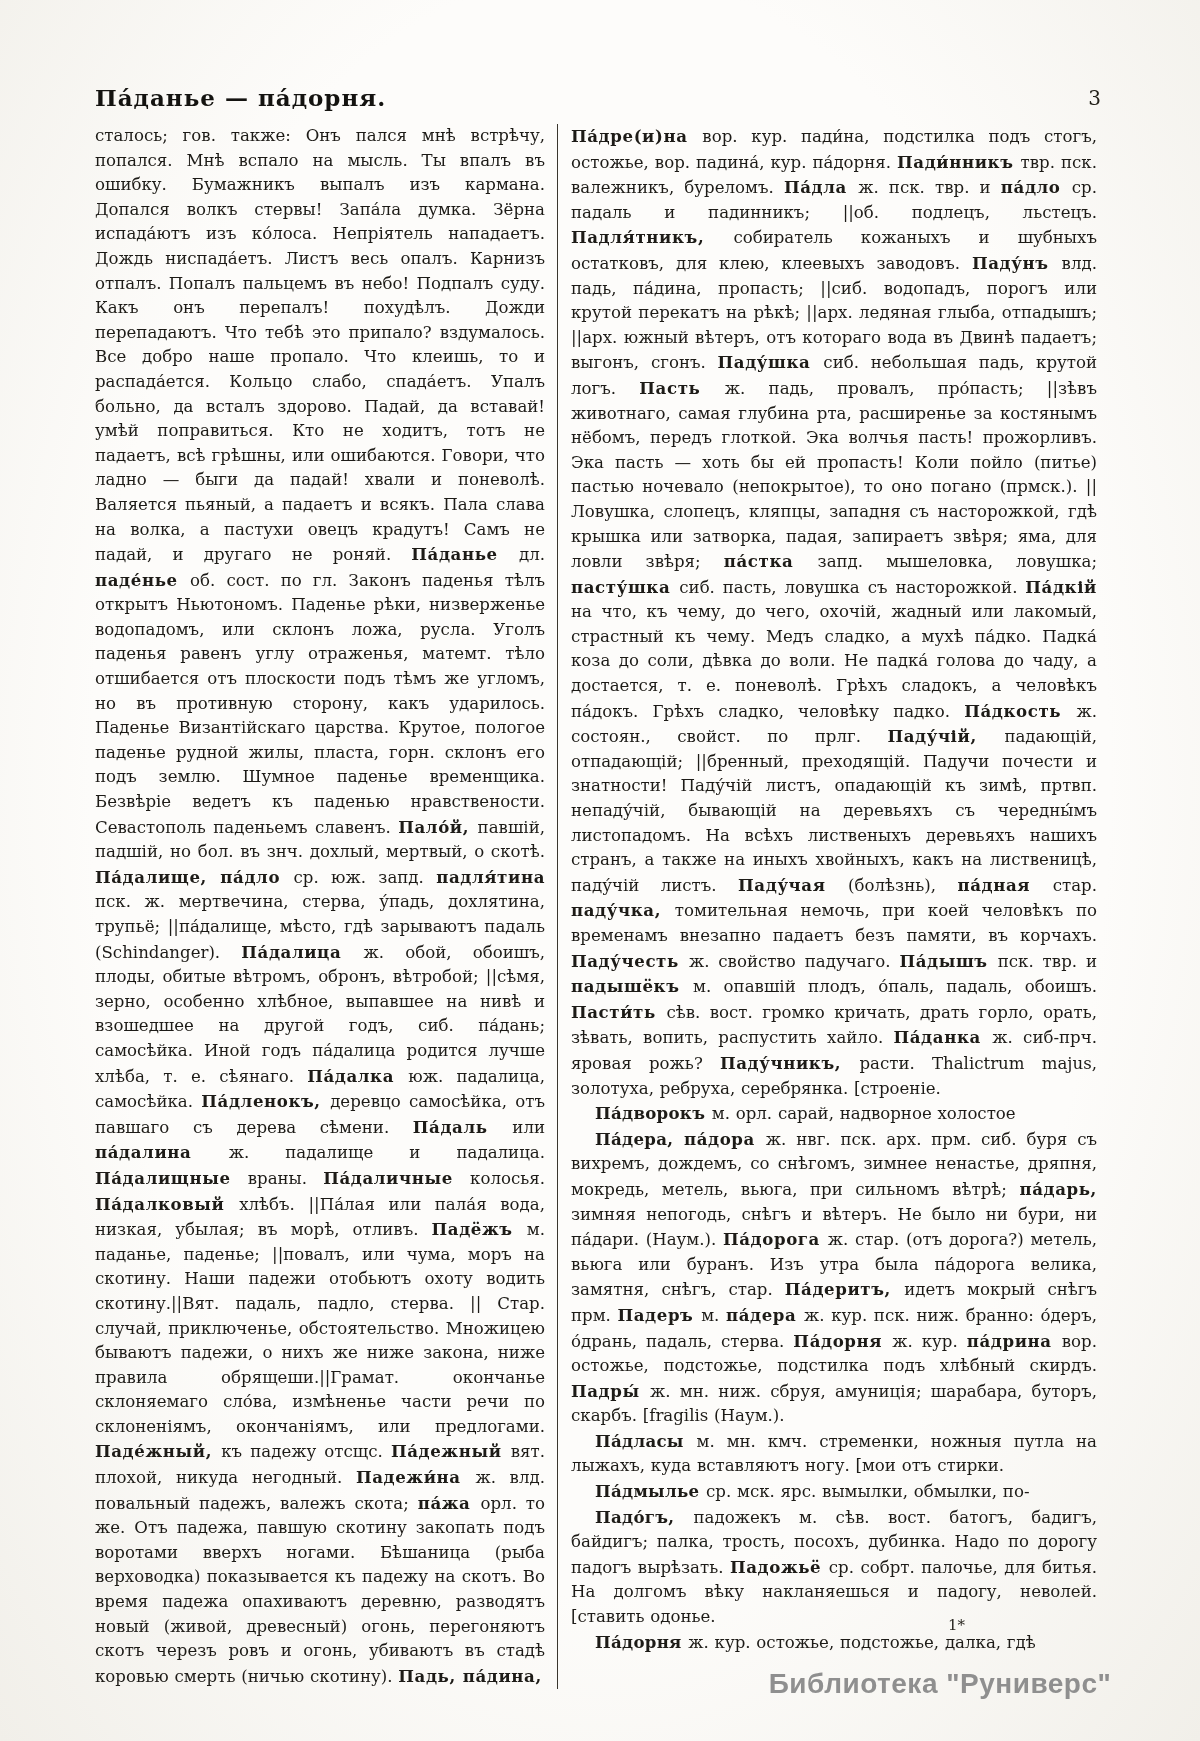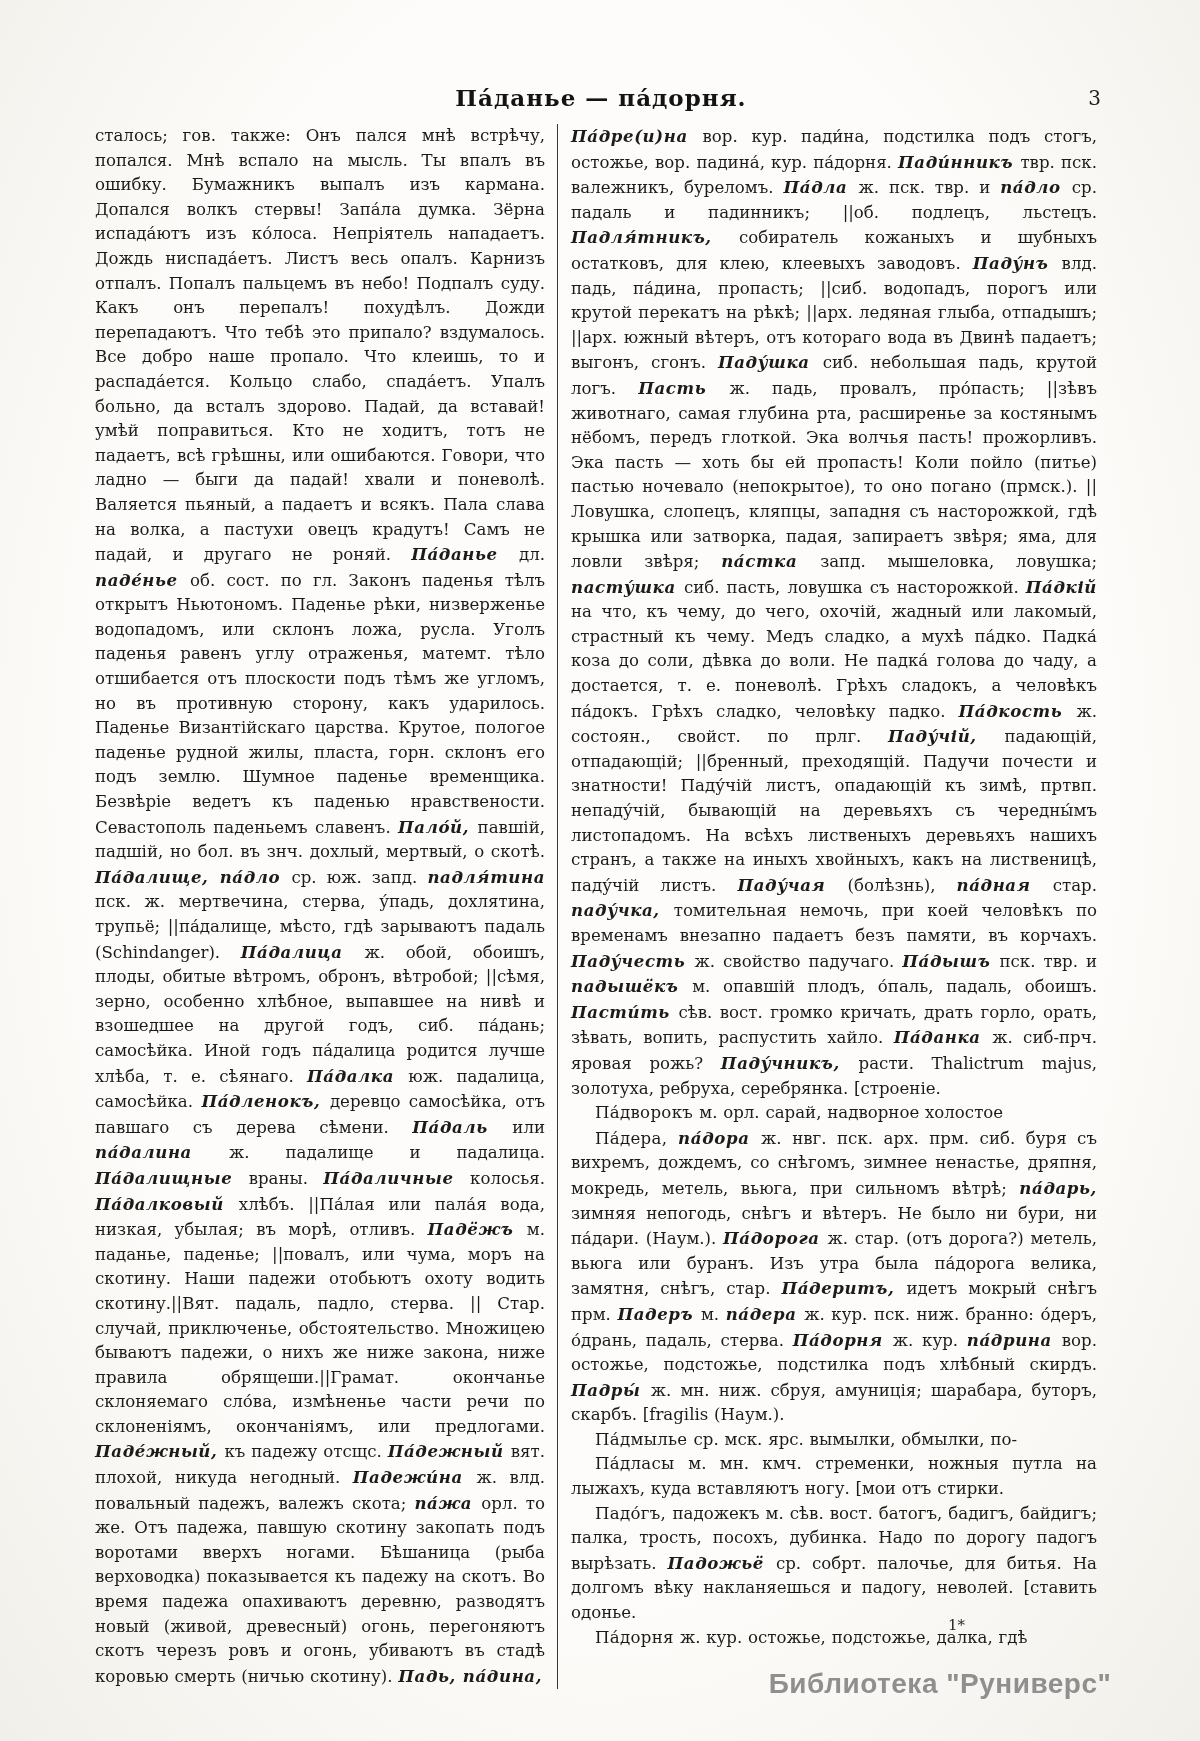--- a/index.html
+++ b/index.html
@@ -7,42 +7,42 @@
     width:1200px;height:1741px;position:relative;overflow:hidden;
     background:#fbfaf7;
     background-image:radial-gradient(ellipse at 50% 45%, #fdfcfa 60%, #f1efe9 100%);
     font-family:"DejaVu Serif", serif;
     color:#1d1b17;
   }
   .page-header{
     position:absolute;top:84px;left:95px;width:1012px;height:30px;
   }
   .header-title{
-    position:absolute;left:0;right:0;text-align:center;
+    position:absolute;left:0;right:0;
     font-weight:bold;font-size:23px;letter-spacing:1px;color:#141310;
   }
   .page-number{
     position:absolute;right:6px;top:2px;font-size:20px;color:#232019;
   }
   .columns{
     position:absolute;top:124px;left:95px;width:1014px;display:flex;
   }
   .col{box-sizing:border-box;}
   .col-left{width:462px;padding-right:12px;}
   .col-divider{width:1px;background:#3a362e;align-self:stretch;}
   .col-right{width:539px;padding-left:13px;}
   .para{
     text-align:justify;font-size:16.6px;line-height:24.6px;
     word-spacing:0.5px;
   }
   .para.indent{text-indent:24px;}
   .run-n{}
   .run-i{}
-  .run-b{font-weight:bold;font-style:italic;letter-spacing:0.6px;}
-  .run-h{font-weight:normal;letter-spacing:0.3px;}
+  .run-b{font-weight:bold;letter-spacing:0.6px;}
+  .run-h{font-weight:bold;letter-spacing:0.3px;}
   .signature-mark{
     position:absolute;top:1616px;left:948px;font-size:15px;color:#2a2721;
   }
   .watermark{
     position:absolute;top:1668px;left:700px;width:480px;text-align:center;
     font-family:"Liberation Sans", sans-serif;font-weight:bold;font-size:28px;
     color:#8f8f8f;letter-spacing:0.5px;
   }
 </style>
 </head>
@@ -55,22 +55,22 @@
 
 <div class="columns">
   <div class="col col-left" id="col-left">
       <div class="para"><span class="run-n">сталось; гов. также: </span><span class="run-i">Онъ пался мнѣ встрѣчу, </span><span class="run-n">попался. </span><span class="run-i">Мнѣ вспало на мысль. Ты впалъ въ ошибку. Бумажникъ выпалъ изъ кармана. Допался волкъ стервы! Запа́ла думка. Зёрна испада́ютъ изъ ко́лоса. Непріятель нападаетъ. Дождь ниспада́етъ. Листъ весь опалъ. Карнизъ отпалъ. Попалъ пальцемъ въ небо! Подпалъ суду. Какъ онъ перепалъ! </span><span class="run-n">похудѣлъ. </span><span class="run-i">Дожди перепадаютъ. Что тебѣ это припало? </span><span class="run-n">вздумалось. </span><span class="run-i">Все добро наше пропало. Что клеишь, то и распада́ется. Кольцо слабо, спада́етъ. Упалъ больно, да всталъ здорово. Падай, да вставай! </span><span class="run-n">умѣй поправиться. </span><span class="run-i">Кто не ходитъ, тотъ не падаетъ, </span><span class="run-n">всѣ грѣшны, или ошибаются. </span><span class="run-i">Говори, что ладно — быги да падай! </span><span class="run-n">хвали и поневолѣ. </span><span class="run-i">Валяется пьяный, а падаетъ и всякъ. Пала слава на волка, а пастухи овецъ крадутъ! Самъ не падай, и другаго не роняй. </span><span class="run-b">Па́данье </span><span class="run-n">дл. </span><span class="run-b">паде́нье </span><span class="run-n">об. сост. по гл. </span><span class="run-i">Законъ паденья тѣлъ открытъ Ньютономъ. Паденье рѣки, </span><span class="run-n">низверженье водопадомъ, или склонъ ложа, русла. </span><span class="run-i">Уголъ паденья равенъ углу отраженья, </span><span class="run-n">матемт. тѣло отшибается отъ плоскости подъ тѣмъ же угломъ, но въ противную сторону, какъ ударилось. </span><span class="run-i">Паденье Византійскаго царства. Крутое, пологое паденье рудной жилы, пласта, </span><span class="run-n">горн. склонъ его подъ землю. </span><span class="run-i">Шумное паденье временщика. Безвѣріе ведетъ къ паденью нравствености. Севастополь паденьемъ славенъ. </span><span class="run-b">Пало́й, </span><span class="run-n">павшій, падшій, но бол. въ знч. дохлый, мертвый, о скотѣ. </span><span class="run-b">Па́далище, па́дло </span><span class="run-n">ср. юж. запд. </span><span class="run-b">падля́тина </span><span class="run-n">пск. ж. мертвечина, стерва, у́падь, дохлятина, трупьё; ||</span><span class="run-i">па́далище, </span><span class="run-n">мѣсто, гдѣ зарываютъ падаль (Schindanger). </span><span class="run-b">Па́далица </span><span class="run-n">ж. обой, обоишъ, плоды, обитые вѣтромъ, обронъ, вѣтробой; ||сѣмя, зерно, особенно хлѣбное, выпавшее на нивѣ и взошедшее на другой годъ, сиб. па́дань; самосѣйка. </span><span class="run-i">Иной годъ па́далица родится лучше хлѣба, </span><span class="run-n">т. е. сѣянаго. </span><span class="run-b">Па́далка </span><span class="run-n">юж. падалица, самосѣйка. </span><span class="run-b">Па́дленокъ, </span><span class="run-n">деревцо самосѣйка, отъ павшаго съ дерева сѣмени. </span><span class="run-b">Па́даль </span><span class="run-n">или </span><span class="run-b">па́далина </span><span class="run-n">ж. падалище и падалица. </span><span class="run-b">Па́далищные </span><span class="run-n">враны. </span><span class="run-b">Па́даличные </span><span class="run-n">колосья. </span><span class="run-b">Па́далковый </span><span class="run-i">хлѣбъ. </span><span class="run-n">||</span><span class="run-i">Па́лая </span><span class="run-n">или </span><span class="run-i">пала́я вода, </span><span class="run-n">низкая, убылая; въ морѣ, отливъ. </span><span class="run-b">Падёжъ </span><span class="run-n">м. паданье, паденье; ||повалъ, или чума, моръ на скотину. </span><span class="run-i">Наши падежи отобьютъ охоту водить скотину.</span><span class="run-n">||Вят. падаль, падло, стерва. || Стар. случай, приключенье, обстоятельство. </span><span class="run-i">Множицею бываютъ падежи, о нихъ же ниже закона, ниже правила обрящеши.</span><span class="run-n">||Грамат. окончанье склоняемаго сло́ва, измѣненье части речи по склоненіямъ, окончаніямъ, или предлогами. </span><span class="run-b">Паде́жный, </span><span class="run-n">къ падежу отсщс. </span><span class="run-b">Па́дежный </span><span class="run-n">вят. плохой, никуда негодный. </span><span class="run-b">Падежи́на </span><span class="run-n">ж. влд. повальный падежъ, валежъ скота; </span><span class="run-b">па́жа </span><span class="run-n">орл. то же. </span><span class="run-i">Отъ падежа, павшую скотину закопать подъ воротами вверхъ ногами. Бѣшаница </span><span class="run-n">(рыба верховодка) </span><span class="run-i">показывается къ падежу на скотъ. Во время падежа опахиваютъ деревню, разводятъ новый (живой, древесный) огонь, перегоняютъ скотъ черезъ ровъ и огонь, убиваютъ въ стадѣ коровью смерть (ничью скотину). </span><span class="run-b">Падь, па́дина, </span></div>
     </div>
   <div class="col-divider"></div>
   <div class="col col-right" id="col-right">
       <div class="para"><span class="run-b">Па́дре(и)на </span><span class="run-n">вор. кур. пади́на, подстилка подъ стогъ, остожье, вор. </span><span class="run-i">падина́, </span><span class="run-n">кур. </span><span class="run-i">па́дорня. </span><span class="run-b">Пади́нникъ </span><span class="run-n">твр. пск. валежникъ, буреломъ. </span><span class="run-b">Па́дла </span><span class="run-n">ж. пск. твр. и </span><span class="run-b">па́дло </span><span class="run-n">ср. падаль и падинникъ; ||об. подлецъ, льстецъ. </span><span class="run-b">Падля́тникъ, </span><span class="run-n">собиратель кожаныхъ и шубныхъ остатковъ, для клею, клеевыхъ заводовъ. </span><span class="run-b">Паду́нъ </span><span class="run-n">влд. падь, па́дина, пропасть; ||сиб. водопадъ, порогъ или крутой перекатъ на рѣкѣ; ||арх. ледяная глыба, отпадышъ; ||арх. южный вѣтеръ, отъ котораго вода въ Двинѣ падаетъ; выгонъ, сгонъ. </span><span class="run-b">Паду́шка </span><span class="run-n">сиб. небольшая падь, крутой логъ. </span><span class="run-b">Пасть </span><span class="run-n">ж. падь, провалъ, про́пасть; ||зѣвъ животнаго, самая глубина рта, расширенье за костянымъ нёбомъ, передъ глоткой. </span><span class="run-i">Эка волчья пасть! </span><span class="run-n">прожорливъ. </span><span class="run-i">Эка пасть — хоть бы ей пропасть! Коли пойло </span><span class="run-n">(питье) </span><span class="run-i">пастью ночевало </span><span class="run-n">(непокрытое), </span><span class="run-i">то оно погано </span><span class="run-n">(прмск.). || Ловушка, слопецъ, кляпцы, западня съ насторожкой, гдѣ крышка или затворка, падая, запираетъ звѣря; яма, для ловли звѣря; </span><span class="run-b">па́стка </span><span class="run-n">запд. мышеловка, ловушка; </span><span class="run-b">пасту́шка </span><span class="run-n">сиб. пасть, ловушка съ насторожкой. </span><span class="run-b">Па́дкій </span><span class="run-n">на что, къ чему, до чего, охочій, жадный или лакомый, страстный къ чему. </span><span class="run-i">Медъ сладко, а мухѣ па́дко. Падка́ коза до соли, дѣвка до воли. Не падка́ голова до чаду, а достается, </span><span class="run-n">т. е. поневолѣ. </span><span class="run-i">Грѣхъ сладокъ, а человѣкъ па́докъ. Грѣхъ сладко, человѣку падко. </span><span class="run-b">Па́дкость </span><span class="run-n">ж. состоян., свойст. по прлг. </span><span class="run-b">Паду́чій, </span><span class="run-n">падающій, отпадающій; ||бренный, преходящій. </span><span class="run-i">Падучи почести и знатности! Паду́чій листъ, </span><span class="run-n">опадающій къ зимѣ, пртвп. </span><span class="run-i">непаду́чій, </span><span class="run-n">бывающій на деревьяхъ съ </span><span class="run-i">чередны́мъ листопадомъ. На всѣхъ лиственыхъ деревьяхъ нашихъ странъ, а также на иныхъ хвойныхъ, какъ на лиственицѣ, паду́чій листъ. </span><span class="run-b">Паду́чая </span><span class="run-i">(болѣзнь), </span><span class="run-b">па́дная </span><span class="run-n">стар. </span><span class="run-b">паду́чка, </span><span class="run-n">томительная немочь, при коей человѣкъ по временамъ внезапно падаетъ безъ памяти, въ корчахъ. </span><span class="run-b">Паду́честь </span><span class="run-n">ж. свойство падучаго. </span><span class="run-b">Па́дышъ </span><span class="run-n">пск. твр. и </span><span class="run-b">падышёкъ </span><span class="run-n">м. опавшій плодъ, о́паль, падаль, обоишъ. </span><span class="run-b">Пасти́ть </span><span class="run-n">сѣв. вост. громко кричать, драть горло, орать, зѣвать, вопить, распустить хайло. </span><span class="run-b">Па́данка </span><span class="run-n">ж. сиб-прч. яровая рожь? </span><span class="run-b">Паду́чникъ, </span><span class="run-n">расти. Thalictrum majus, золотуха, ребруха, серебрянка.  [строеніе.</span></div>
       <div class="para indent"><span class="run-h">Па́дворокъ </span><span class="run-n">м. орл. сарай, надворное холостое</span></div>
       <div class="para indent"><span class="run-h">Па́дера, </span><span class="run-b">па́дора </span><span class="run-n">ж. нвг. пск. арх. прм. сиб. буря съ вихремъ, дождемъ, со снѣгомъ, зимнее ненастье, дряпня, мокредь, метель, вьюга, при сильномъ вѣтрѣ; </span><span class="run-b">па́дарь, </span><span class="run-n">зимняя непогодь, снѣгъ и вѣтеръ. </span><span class="run-i">Не было ни бури, ни па́дари. </span><span class="run-n">(Наум.). </span><span class="run-b">Па́дорога </span><span class="run-n">ж. стар. (отъ </span><span class="run-i">дорога?) </span><span class="run-n">метель, вьюга или буранъ. </span><span class="run-i">Изъ утра была па́дорога велика, замятня, снѣгъ, </span><span class="run-n">стар. </span><span class="run-b">Па́деритъ, </span><span class="run-n">идетъ мокрый снѣгъ прм. </span><span class="run-b">Падеръ </span><span class="run-n">м. </span><span class="run-b">па́дера </span><span class="run-n">ж. кур. пск. ниж. бранно: о́деръ, о́дрань, падаль, стерва. </span><span class="run-b">Па́дорня </span><span class="run-n">ж. кур. </span><span class="run-b">па́дрина </span><span class="run-n">вор. остожье, подстожье, подстилка подъ хлѣбный скирдъ. </span><span class="run-b">Падры́ </span><span class="run-n">ж. мн. ниж. сбруя, амуниція; шарабара, буторъ, скарбъ.  [fragilis (Наум.).</span></div>
+      <div class="para indent"><span class="run-h">Па́дласы </span><span class="run-n">м. мн. кмч. стременки, ножныя путла на лыжахъ, куда вставляютъ ногу.  [мои отъ стирки.</span></div>
       <div class="para indent"><span class="run-h">Па́дмылье </span><span class="run-n">ср. мск. ярс. вымылки, обмылки, по-</span></div>
-      <div class="para indent"><span class="run-h">Па́дласы </span><span class="run-n">м. мн. кмч. стременки, ножныя путла на лыжахъ, куда вставляютъ ногу.  [мои отъ стирки.</span></div>
       <div class="para indent"><span class="run-h">Падо́гъ, </span><span class="run-n">падожекъ м. сѣв. вост. батогъ, бадигъ, байдигъ; палка, трость, посохъ, дубинка. </span><span class="run-i">Надо по дорогу падогъ вырѣзать. </span><span class="run-b">Падожьё </span><span class="run-n">ср. собрт. палочье, для битья. </span><span class="run-i">На долгомъ вѣку накланяешься и падогу, </span><span class="run-n">неволей.  [ставить одонье.</span></div>
       <div class="para indent"><span class="run-h">Па́дорня </span><span class="run-n">ж. кур. остожье, подстожье, далка, гдѣ</span></div>
     </div>
 </div>
 
 <div class="signature-mark">1*</div>
 
 <div class="watermark">Библиотека "Руниверс"</div>
 
 </body></html>

